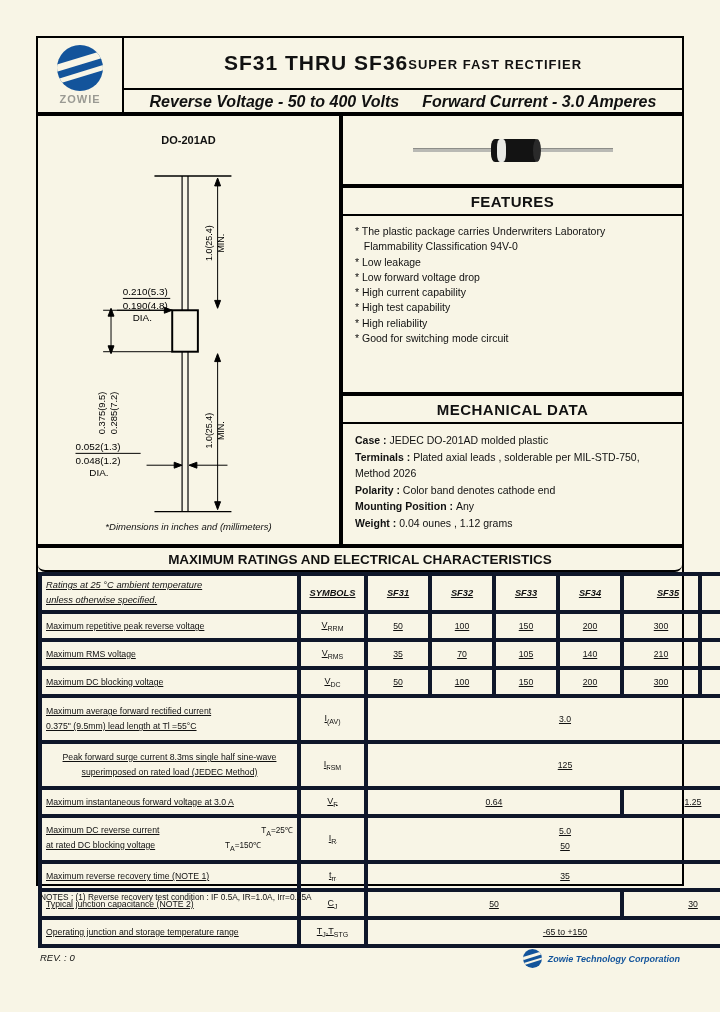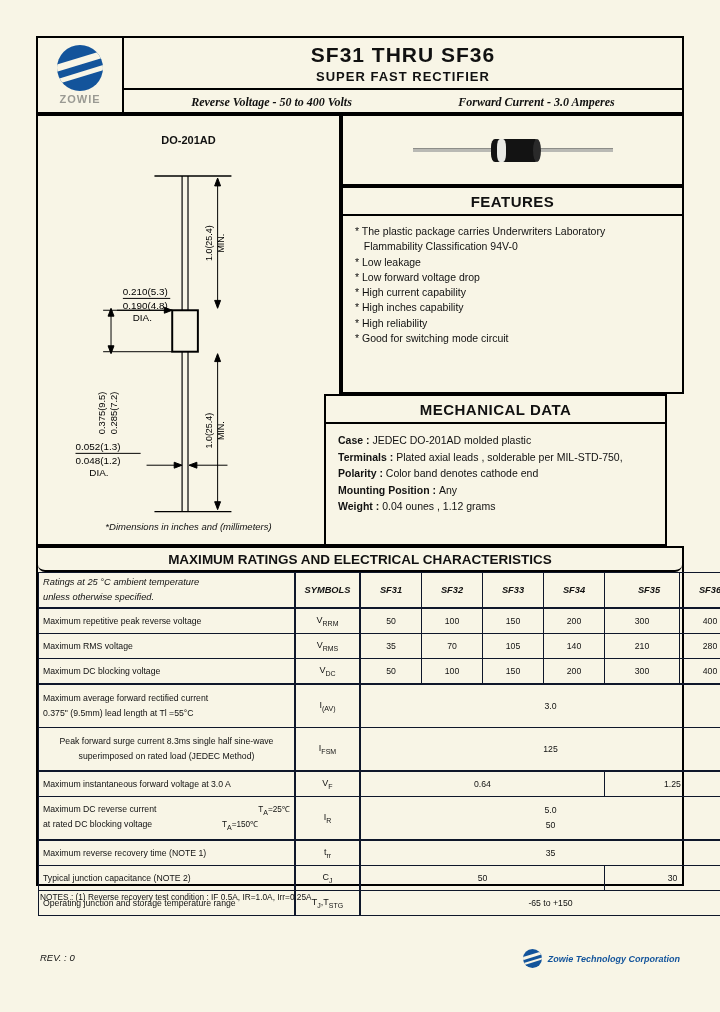--- a/index.html
+++ b/index.html
@@ -18,59 +18,59 @@
   
   #header{left:36px;top:36px;width:648px;height:78px;}
   #logo-cell{position:absolute;left:0;top:0;width:86px;height:100%;border-right:2px solid #000;box-sizing:border-box;
     display:flex;flex-direction:column;align-items:center;justify-content:center;}
   .logo-globe{width:46px;height:46px;border-radius:50%;background:#13549b;position:relative;overflow:hidden;}
   .logo-globe:before{content:"";position:absolute;left:-6px;top:12px;width:62px;height:7px;background:#f8f5e6;transform:rotate(-17deg);}
   .logo-globe:after{content:"";position:absolute;left:-4px;top:26px;width:62px;height:5px;background:#f8f5e6;transform:rotate(-17deg);}
   .logo-wordmark{font-size:11px;font-weight:bold;color:#9a9a93;letter-spacing:1px;margin-top:2px;}
 
   #title-cell{position:absolute;left:86px;top:0;right:0;height:100%;}
-  #title-main{height:52px;display:flex;flex-direction:column;align-items:center;justify-content:center;
+  #title-main{height:52px;display:flex;flex-direction:row;align-items:center;justify-content:center;
     border-bottom:2px solid #000;box-sizing:border-box;}
   #title-main .t1{font-size:21px;font-weight:bold;letter-spacing:1px;}
   #title-main .t2{font-size:13px;font-weight:bold;letter-spacing:1px;margin-top:2px;}
   #title-sub{height:24px;display:flex;align-items:center;justify-content:space-around;
-    font-style:italic;font-weight:bold;font-size:12px;padding:0 14px;box-sizing:border-box;font-family:Liberation Serif, serif;}
+    font-style:italic;font-weight:bold;font-size:16px;padding:0 14px;box-sizing:border-box;}
 
   
   #drawing{left:36px;top:114px;width:305px;height:432px;}
   #pkg-label{position:absolute;top:18px;left:0;width:100%;text-align:center;font-size:11px;font-weight:bold;}
   #dim-note{position:absolute;bottom:12px;left:0;width:100%;text-align:center;font-size:9.5px;font-style:italic;}
 
   .dwg{position:absolute;left:0;top:0;width:100%;height:100%;}
 
   
   #photo{left:341px;top:114px;width:343px;height:72px;}
   .diode{position:absolute;left:50%;top:50%;transform:translate(-50%,-50%);width:200px;height:30px;}
   .lead{position:absolute;top:13px;height:3px;background:#b9b9b4;border-top:1px solid #8d8d88;}
   .lead.l{left:0;width:82px;}
   .lead.r{right:0;width:82px;}
   .body{position:absolute;left:78px;top:4px;width:48px;height:23px;background:#131313;border-radius:4px/8px;}
   .band{position:absolute;left:84px;top:4px;width:9px;height:23px;background:#e9e9e4;border-radius:3px/8px;}
   .bodycap{position:absolute;left:120px;top:4px;width:8px;height:23px;background:#2a2a2a;border-radius:50%/50%;}
 
   #features{left:341px;top:186px;width:343px;height:208px;}
-  #mech{left:324px;top:394px;width:343px;height:152px;}
+  #mech{left:341px;top:394px;width:343px;height:152px;}
   .sec-title{height:28px;border-bottom:2px solid #000;display:flex;align-items:center;justify-content:center;
     font-size:15px;font-weight:bold;letter-spacing:.5px;box-sizing:border-box;}
   .sec-body{padding:8px 12px 0 12px;}
   .feat{font-size:10.5px;line-height:15.3px;white-space:pre;}
   .mechline{font-size:10.5px;line-height:16.5px;}
   .mechline b{font-weight:bold;}
 
   
   #ratings{left:36px;top:546px;width:648px;height:340px;}
   #ratings-title{height:24px;border-bottom:2px solid #000;display:flex;align-items:center;justify-content:center;
     font-size:13.5px;font-weight:bold;box-sizing:border-box;border-radius:7px;}
   table{border-collapse:collapse;width:100%;table-layout:fixed;}
-  td{border:1px solid #0f172a;font-size:8.7px;padding:2px 4px;vertical-align:middle;}
+  td{border:4px solid #0f172a;font-size:8.7px;padding:2px 4px;vertical-align:middle;text-decoration:underline;}
   td.desc{text-align:left;}
   td.ctr{text-align:center;}
   .hdrow td{font-style:italic;font-weight:bold;text-align:center;font-size:9.3px;}
   .hdrow td.desc{font-weight:normal;text-align:left;line-height:15px;}
   .thick-b{border-bottom-width:2px;}
   .thick-r{border-right-width:2px;}
   .sym{font-size:9px;}
   .sym sub{font-size:7px;}
   sub{font-size:7px;}
   .two{line-height:15px;}
@@ -185,31 +185,32 @@
   </div>
 
   <div class="frame" id="features">
     <div class="sec-title">FEATURES</div>
     <div class="sec-body" id="features-list">
         <div class="feat">* The plastic package carries Underwriters Laboratory</div>
         <div class="feat">   Flammability Classification 94V-0</div>
         <div class="feat">* Low leakage</div>
         <div class="feat">* Low forward voltage drop</div>
         <div class="feat">* High current capability</div>
-        <div class="feat">* High inches capability</div>
+        <div class="feat">* High test capability</div>
         <div class="feat">* High reliability</div>
         <div class="feat">* Good for switching mode circuit</div>
       </div>
   </div>
 
   <div class="frame" id="mech">
     <div class="sec-title">MECHANICAL DATA</div>
     <div class="sec-body" id="mech-list">
         <div class="mechline"><b>Case : </b><span>JEDEC DO-201AD molded plastic</span></div>
         <div class="mechline"><b>Terminals : </b><span>Plated axial leads , solderable per MIL-STD-750,</span></div>
+        <div class="mechline"><b></b><span>            Method 2026</span></div>
         <div class="mechline"><b>Polarity : </b><span>Color band denotes cathode end</span></div>
         <div class="mechline"><b>Mounting Position : </b><span>Any</span></div>
         <div class="mechline"><b>Weight : </b><span>0.04 ounes , 1.12 grams</span></div>
       </div>
   </div>
 
   <div class="frame" id="ratings">
     <div id="ratings-title">MAXIMUM RATINGS AND ELECTRICAL CHARACTERISTICS</div>
     <table id="ratings-table">
         <tbody>

